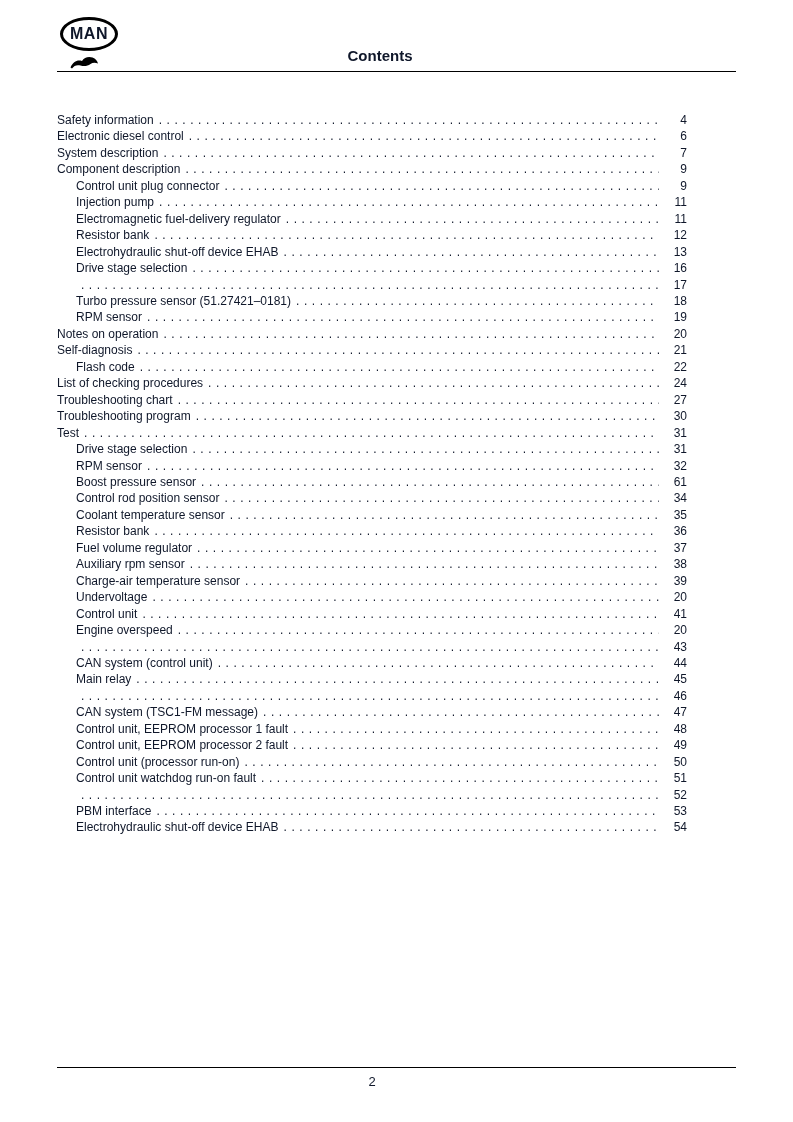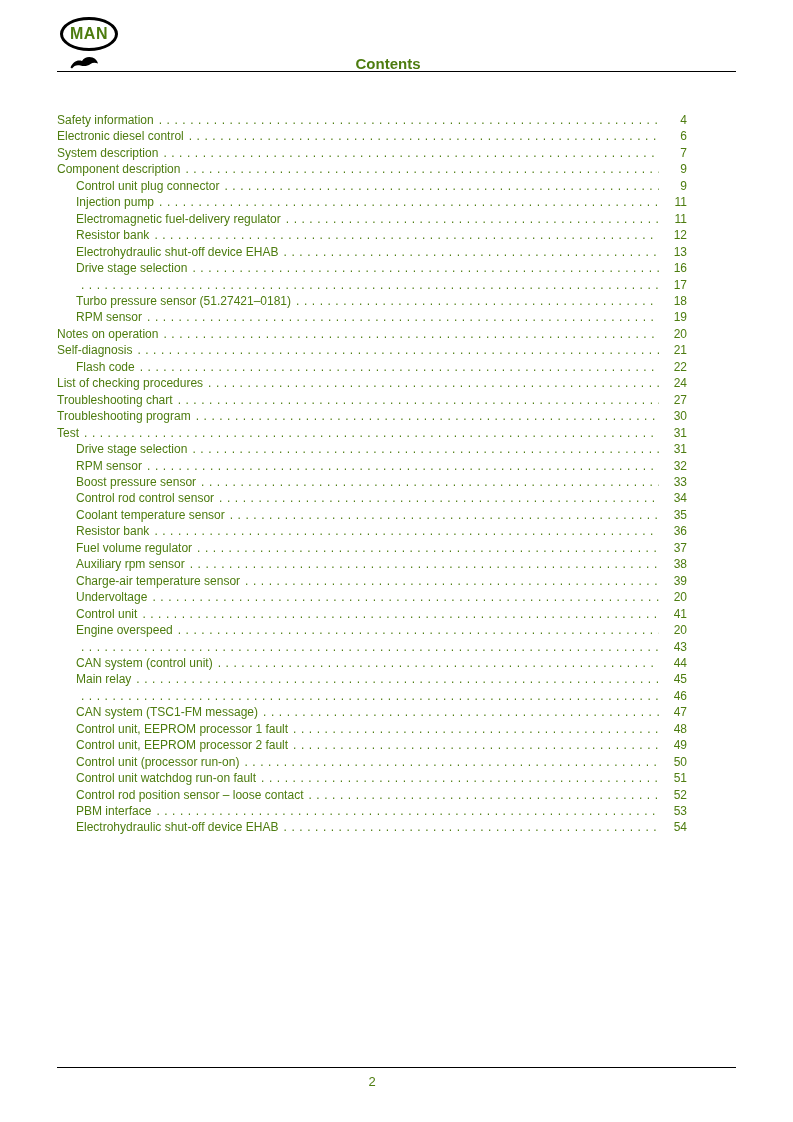--- a/index.html
+++ b/index.html
@@ -3,38 +3,38 @@
 <meta charset="utf-8">
 <style>
   * { box-sizing: border-box; }
   html, body { margin: 0; padding: 0; background: #ffffff; }
   .page {
     position: relative;
     width: 793px;
     height: 1122px;
     background: #ffffff;
     font-family: "Liberation Sans", sans-serif;
-    color: #4d7c0f;
+    color: #0f172a;
     overflow: hidden;
   }
 
   
   .logo-block { position: absolute; left: 60px; top: 17px; width: 70px; }
   .logo-oval {
     width: 58px; height: 34px;
     border: 3px solid #000;
     border-radius: 50%;
     display: flex; align-items: center; justify-content: center;
     font-weight: 700; font-size: 16px; letter-spacing: 0.5px;
   }
   .lion { display: block; margin: 3px 0 0 9px; }
 
   .title {
     position: absolute; top: 39px; left: 57px; width: 630px;
-    margin: 16px; text-align: center;
+    margin: 8px; text-align: center;
     font-size: 15px; font-weight: 700;
   }
 
   .rule { position: absolute; left: 57px; width: 679px; border-top: 1.6px solid #000; }
   .rule-header { top: 71px; }
   .rule-footer { top: 1067px; }
 
   
   .toc {
     position: absolute; top: 112px; left: 57px; width: 630px;
@@ -179,24 +179,24 @@
         <span class="toc-page">31</span>
       </div>
       <div class="toc-row toc-indent">
         <span class="toc-label">RPM sensor</span>
         <span class="toc-dots">. . . . . . . . . . . . . . . . . . . . . . . . . . . . . . . . . . . . . . . . . . . . . . . . . . . . . . . . . . . . . . . . . . . . . . . . . . . . . . . . . . . . . . . . . . . . . . . . . . . . . . . . . . . . . . . . . . . . . . . . . . . . . . . . . . . . . . . . . . . . . . . . . . . . . . . . . . . . . . . . . . . . . . . . . . . . . . . . . . . . </span>
         <span class="toc-page">32</span>
       </div>
       <div class="toc-row toc-indent">
         <span class="toc-label">Boost pressure sensor</span>
         <span class="toc-dots">. . . . . . . . . . . . . . . . . . . . . . . . . . . . . . . . . . . . . . . . . . . . . . . . . . . . . . . . . . . . . . . . . . . . . . . . . . . . . . . . . . . . . . . . . . . . . . . . . . . . . . . . . . . . . . . . . . . . . . . . . . . . . . . . . . . . . . . . . . . . . . . . . . . . . . . . . . . . . . . . . . . . . . . . . . . . . . . . . . . . </span>
-        <span class="toc-page">33</span>
-      </div>
-      <div class="toc-row toc-indent">
-        <span class="toc-label">Control rod control sensor</span>
+        <span class="toc-page">61</span>
+      </div>
+      <div class="toc-row toc-indent">
+        <span class="toc-label">Control rod position sensor</span>
         <span class="toc-dots">. . . . . . . . . . . . . . . . . . . . . . . . . . . . . . . . . . . . . . . . . . . . . . . . . . . . . . . . . . . . . . . . . . . . . . . . . . . . . . . . . . . . . . . . . . . . . . . . . . . . . . . . . . . . . . . . . . . . . . . . . . . . . . . . . . . . . . . . . . . . . . . . . . . . . . . . . . . . . . . . . . . . . . . . . . . . . . . . . . . . </span>
         <span class="toc-page">34</span>
       </div>
       <div class="toc-row toc-indent">
         <span class="toc-label">Coolant temperature sensor</span>
         <span class="toc-dots">. . . . . . . . . . . . . . . . . . . . . . . . . . . . . . . . . . . . . . . . . . . . . . . . . . . . . . . . . . . . . . . . . . . . . . . . . . . . . . . . . . . . . . . . . . . . . . . . . . . . . . . . . . . . . . . . . . . . . . . . . . . . . . . . . . . . . . . . . . . . . . . . . . . . . . . . . . . . . . . . . . . . . . . . . . . . . . . . . . . . </span>
         <span class="toc-page">35</span>
       </div>
       <div class="toc-row toc-indent">
         <span class="toc-label">Resistor bank</span>
@@ -270,21 +270,20 @@
         <span class="toc-label">Control unit (processor run-on)</span>
         <span class="toc-dots">. . . . . . . . . . . . . . . . . . . . . . . . . . . . . . . . . . . . . . . . . . . . . . . . . . . . . . . . . . . . . . . . . . . . . . . . . . . . . . . . . . . . . . . . . . . . . . . . . . . . . . . . . . . . . . . . . . . . . . . . . . . . . . . . . . . . . . . . . . . . . . . . . . . . . . . . . . . . . . . . . . . . . . . . . . . . . . . . . . . . </span>
         <span class="toc-page">50</span>
       </div>
       <div class="toc-row toc-indent">
         <span class="toc-label">Control unit watchdog run-on fault</span>
         <span class="toc-dots">. . . . . . . . . . . . . . . . . . . . . . . . . . . . . . . . . . . . . . . . . . . . . . . . . . . . . . . . . . . . . . . . . . . . . . . . . . . . . . . . . . . . . . . . . . . . . . . . . . . . . . . . . . . . . . . . . . . . . . . . . . . . . . . . . . . . . . . . . . . . . . . . . . . . . . . . . . . . . . . . . . . . . . . . . . . . . . . . . . . . </span>
         <span class="toc-page">51</span>
       </div>
       <div class="toc-row toc-indent">
-        <span class="toc-label">Control rod position sensor – loose contact</span>
         <span class="toc-dots">. . . . . . . . . . . . . . . . . . . . . . . . . . . . . . . . . . . . . . . . . . . . . . . . . . . . . . . . . . . . . . . . . . . . . . . . . . . . . . . . . . . . . . . . . . . . . . . . . . . . . . . . . . . . . . . . . . . . . . . . . . . . . . . . . . . . . . . . . . . . . . . . . . . . . . . . . . . . . . . . . . . . . . . . . . . . . . . . . . . . </span>
         <span class="toc-page">52</span>
       </div>
       <div class="toc-row toc-indent">
         <span class="toc-label">PBM interface</span>
         <span class="toc-dots">. . . . . . . . . . . . . . . . . . . . . . . . . . . . . . . . . . . . . . . . . . . . . . . . . . . . . . . . . . . . . . . . . . . . . . . . . . . . . . . . . . . . . . . . . . . . . . . . . . . . . . . . . . . . . . . . . . . . . . . . . . . . . . . . . . . . . . . . . . . . . . . . . . . . . . . . . . . . . . . . . . . . . . . . . . . . . . . . . . . . </span>
         <span class="toc-page">53</span>
       </div>
       <div class="toc-row toc-indent">
         <span class="toc-label">Electrohydraulic shut-off device EHAB</span>

